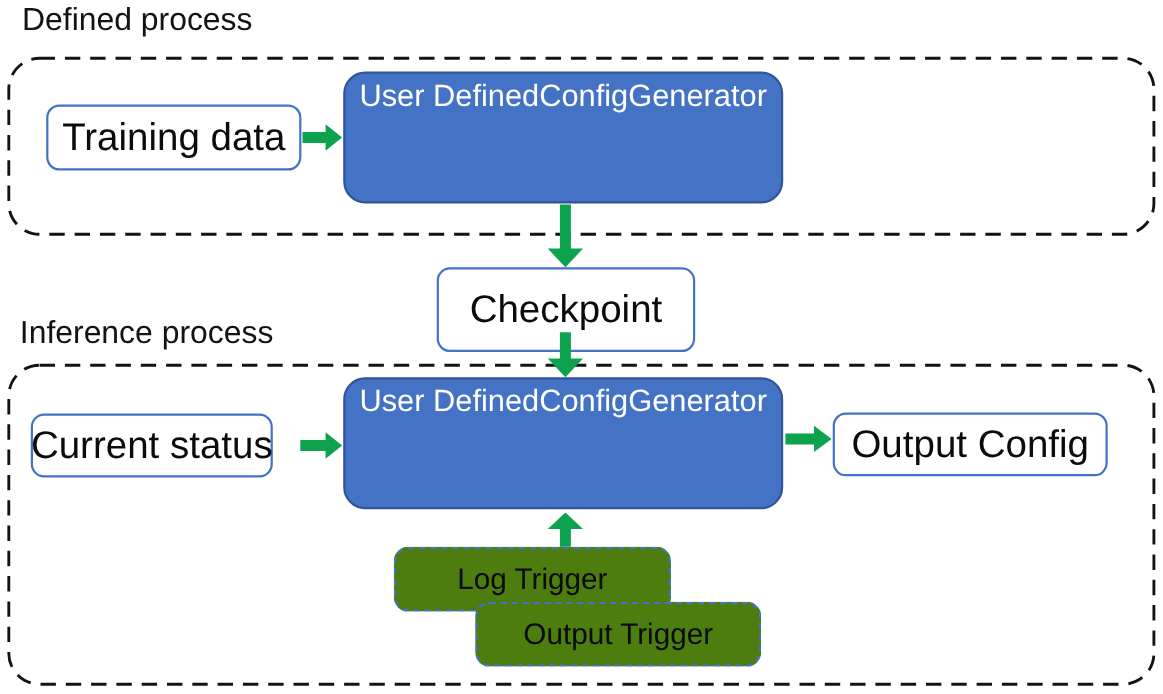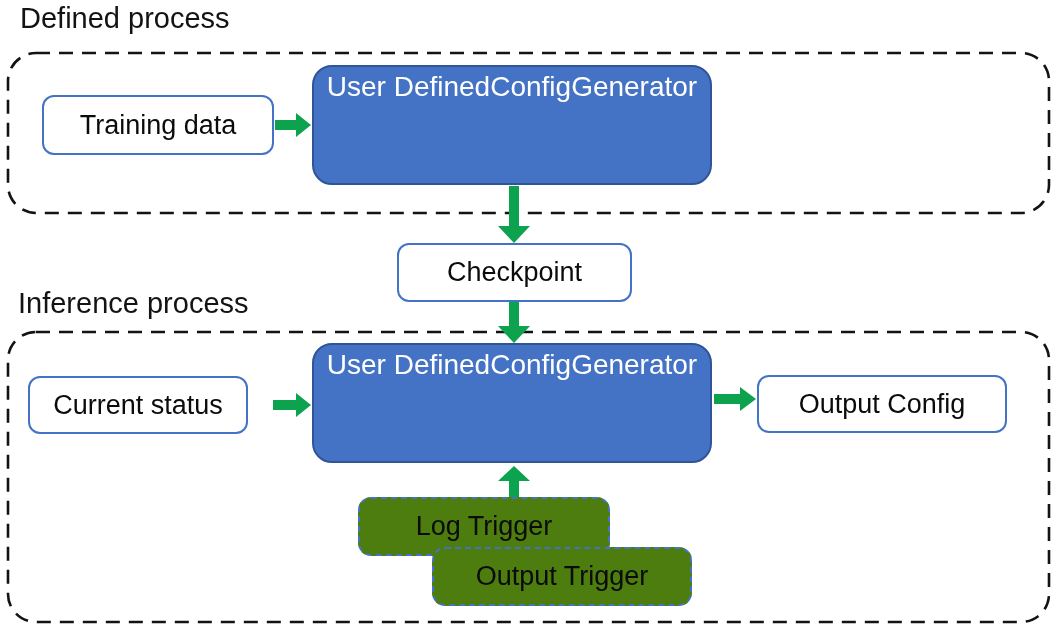--- a/index.html
+++ b/index.html
@@ -33,21 +33,21 @@
   }
 
   .white-box {
     position: absolute;
     background: #ffffff;
     border: 2px solid var(--accent-blue);
     border-radius: 12px;
     display: flex;
     align-items: center;
     justify-content: center;
-    font-size: 27px;
+    font-size: 35px;
     color: #0b0b0b;
     white-space: nowrap;
     box-sizing: border-box;
     text-align: right;
   }
 
   .blue-box {
     position: absolute;
     background: var(--accent-blue);
     border: 2px solid var(--accent-blue-dark);
@@ -102,21 +102,21 @@
 
   <div class="blue-box" style="left:312px; top:65px; width:400px; height:120px;">
     <div>User Defined</div>
     <div>ConfigGenerator</div>
   </div>
 
   <svg class="arrow-svg" style="left:498px; top:186px;" width="32" height="57">
     <polygon class="arrow-shape" points="11,0 21,0 21,40 32,40 16,57 0,40 11,40"></polygon>
   </svg>
 
-  <div class="white-box" style="left:397px; top:243px; width:235px; height:59px;">
+  <div class="white-box" style="left:397px; top:243px; width:235px; height:77px;">
     <span>Checkpoint</span>
   </div>
 
   <svg class="arrow-svg" style="left:498px; top:302px;" width="32" height="41">
     <polygon class="arrow-shape" points="11,0 21,0 21,24 32,24 16,41 0,24 11,24"></polygon>
   </svg>
 
   <div class="section-title" style="left:18px; top:288px;">Inference process</div>
 
   <svg class="container-svg" style="left:6px; top:330px;" width="1045" height="294">

